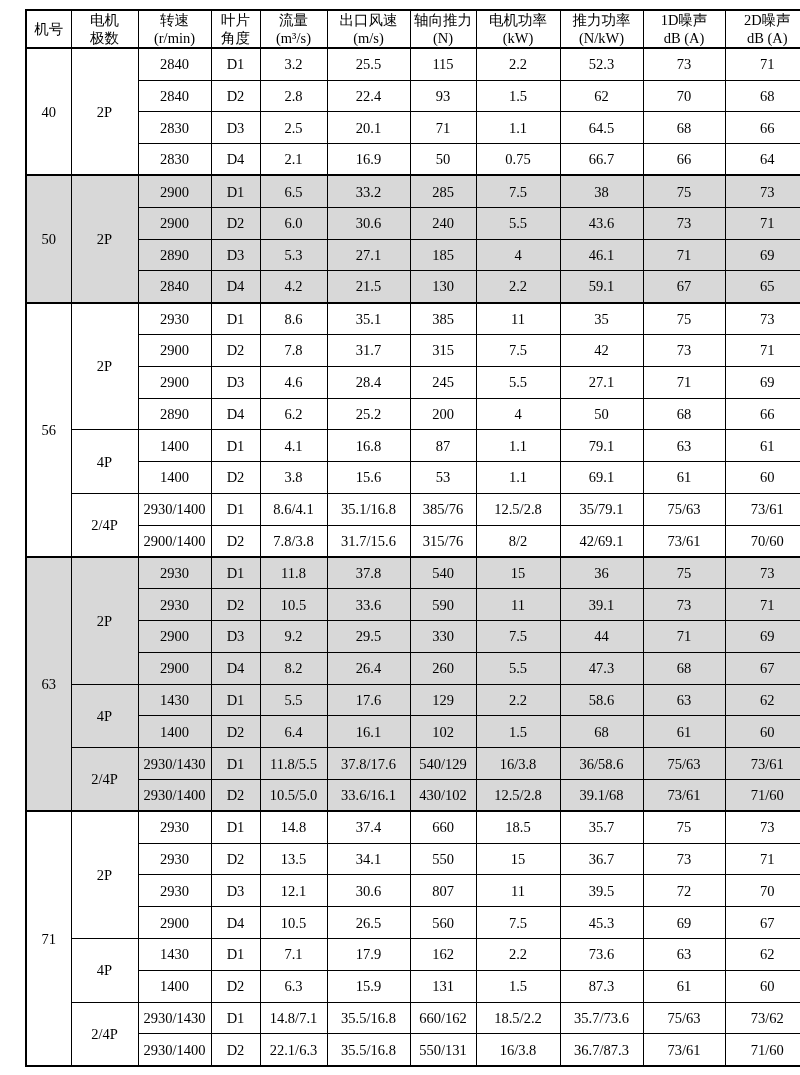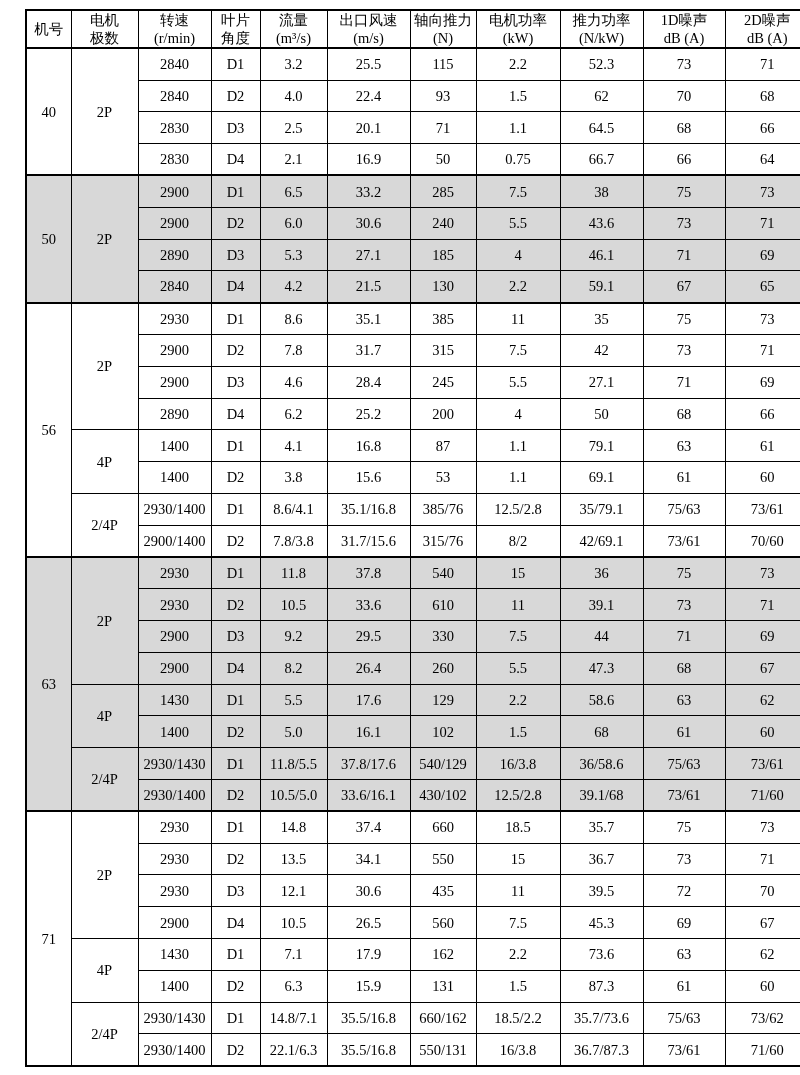--- a/index.html
+++ b/index.html
@@ -100,21 +100,21 @@
           <td>25.5</td>
           <td>115</td>
           <td>2.2</td>
           <td>52.3</td>
           <td>73</td>
           <td>71</td>
         </tr>
         <tr>
           <td>2840</td>
           <td>D2</td>
-          <td>4.0</td>
+          <td>2.8</td>
           <td>22.4</td>
           <td>93</td>
           <td>1.5</td>
           <td>62</td>
           <td>70</td>
           <td>68</td>
         </tr>
         <tr>
           <td>2830</td>
           <td>D3</td>
@@ -286,21 +286,21 @@
           <td>15</td>
           <td>36</td>
           <td>75</td>
           <td>73</td>
         </tr>
         <tr class="shaded">
           <td>2930</td>
           <td>D2</td>
           <td>10.5</td>
           <td>33.6</td>
-          <td>610</td>
+          <td>590</td>
           <td>11</td>
           <td>39.1</td>
           <td>73</td>
           <td>71</td>
         </tr>
         <tr class="shaded">
           <td>2900</td>
           <td>D3</td>
           <td>9.2</td>
           <td>29.5</td>
@@ -329,21 +329,21 @@
           <td>17.6</td>
           <td>129</td>
           <td>2.2</td>
           <td>58.6</td>
           <td>63</td>
           <td>62</td>
         </tr>
         <tr class="shaded">
           <td>1400</td>
           <td>D2</td>
-          <td>5.0</td>
+          <td>6.4</td>
           <td>16.1</td>
           <td>102</td>
           <td>1.5</td>
           <td>68</td>
           <td>61</td>
           <td>60</td>
         </tr>
         <tr class="shaded">
           <td rowspan="2">2/4P</td>
           <td>2930/1430</td>
@@ -389,21 +389,21 @@
           <td>15</td>
           <td>36.7</td>
           <td>73</td>
           <td>71</td>
         </tr>
         <tr>
           <td>2930</td>
           <td>D3</td>
           <td>12.1</td>
           <td>30.6</td>
-          <td>435</td>
+          <td>807</td>
           <td>11</td>
           <td>39.5</td>
           <td>72</td>
           <td>70</td>
         </tr>
         <tr>
           <td>2900</td>
           <td>D4</td>
           <td>10.5</td>
           <td>26.5</td>

